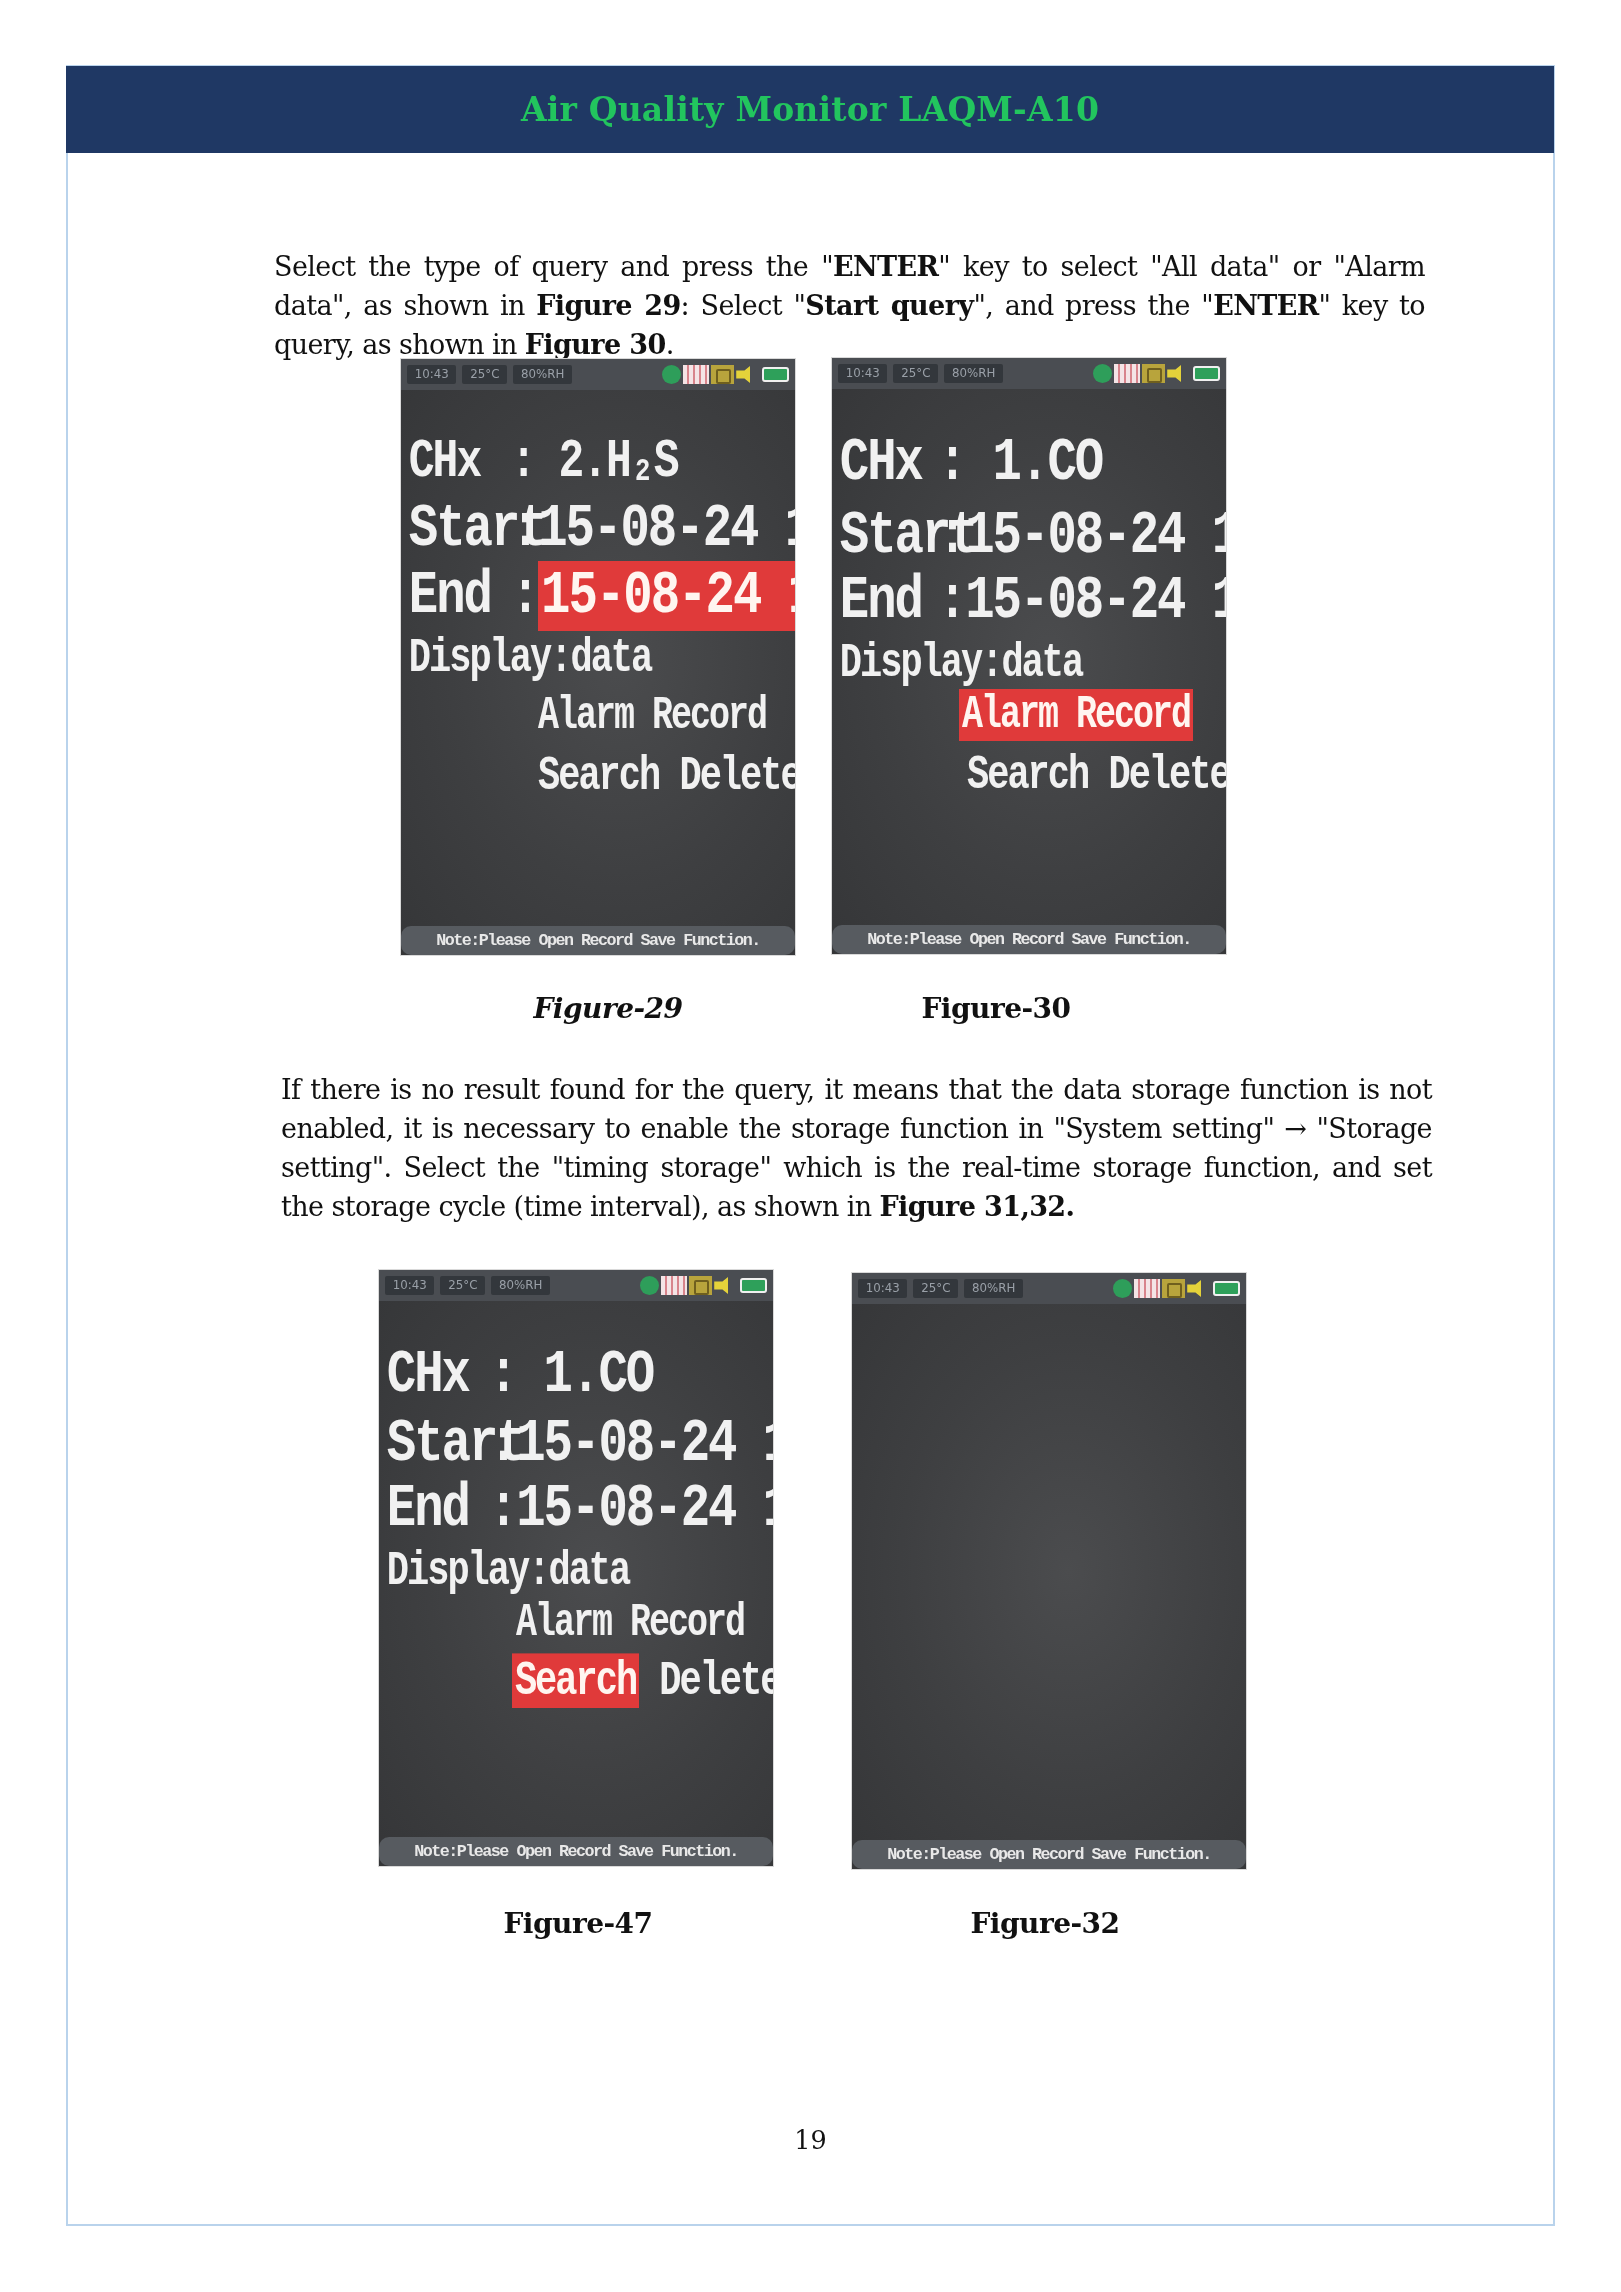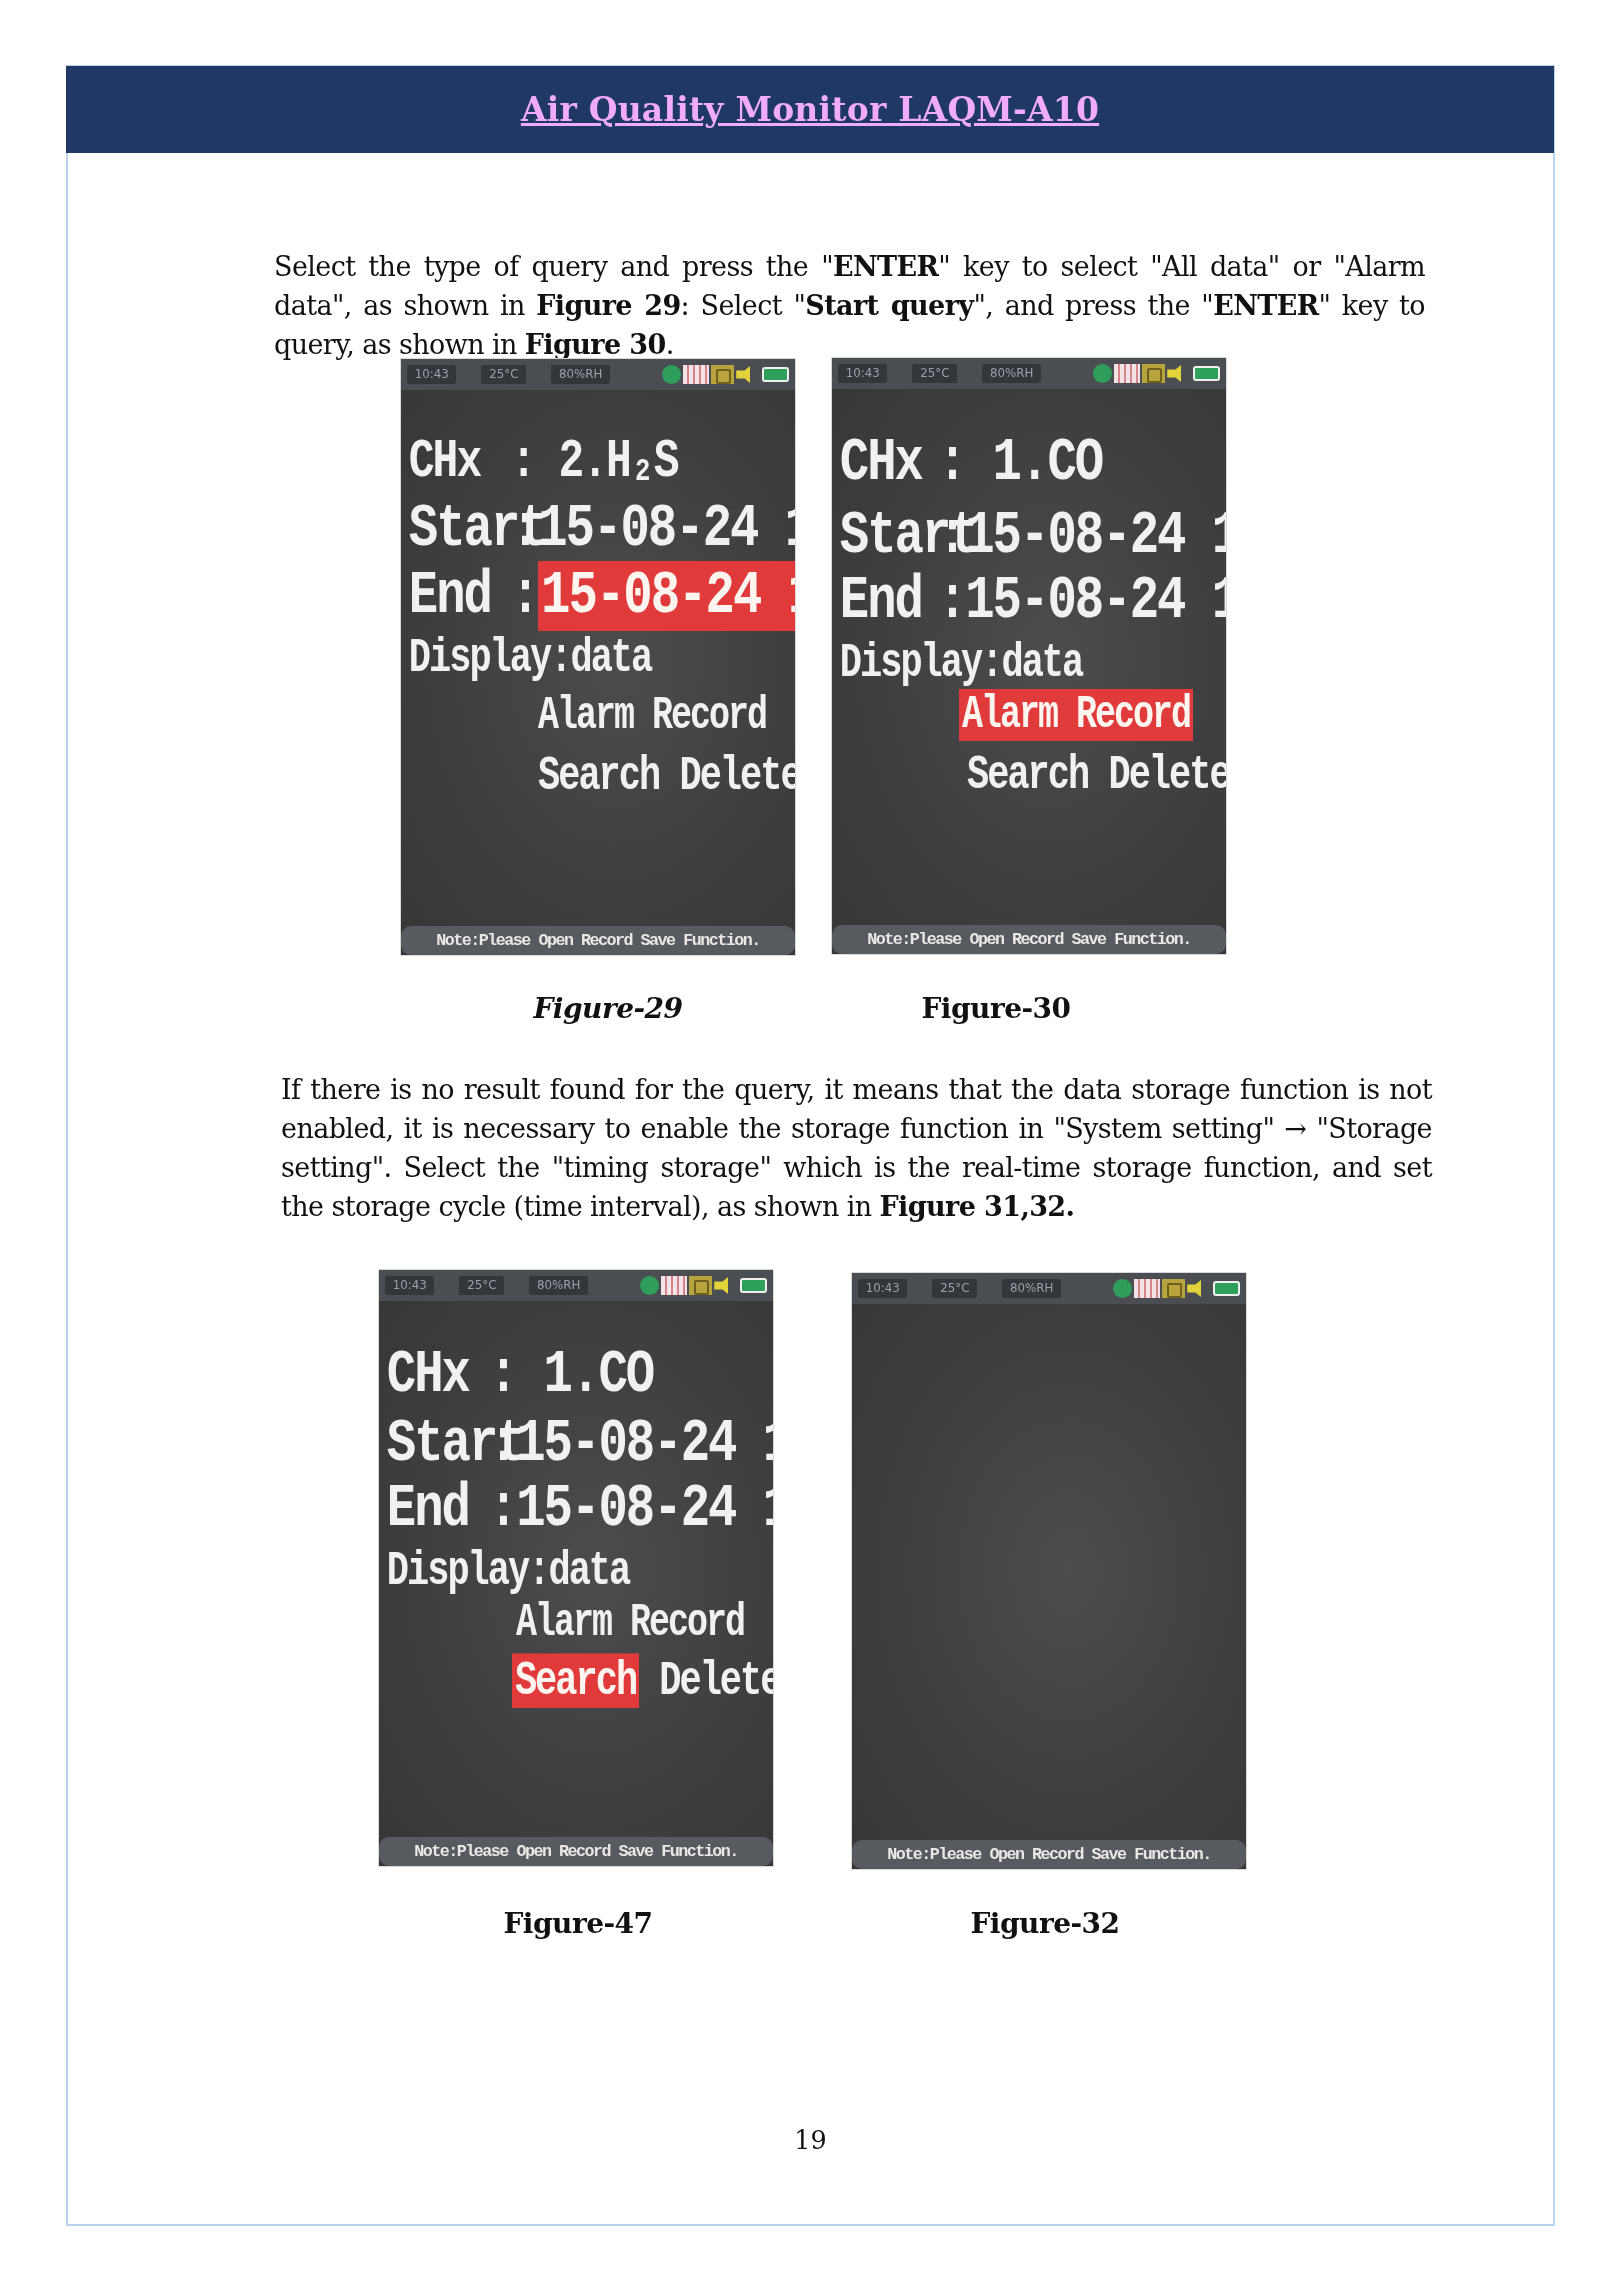--- a/index.html
+++ b/index.html
@@ -3,39 +3,39 @@
 <meta charset="utf-8">
 <style>
   html, body { margin: 0; padding: 0; background: #ffffff; }
   body { width: 1621px; height: 2293px; position: relative; overflow: hidden;
          font-family: "DejaVu Serif", "Liberation Serif", serif; color: #111; }
 
   .page-frame { position: absolute; left: 66px; top: 65px; width: 1489px; height: 2161px;
                 border: 2px solid #b9d3ec; box-sizing: border-box; }
   .header-bar { position: absolute; left: 66px; top: 66px; width: 1488px; height: 87px;
                 background: #1f3864; display: flex; align-items: center; justify-content: center; }
-  .header-title { color: #f0abfc; font-family: "DejaVu Serif", serif; font-weight: bold;
-                  font-size: 33px; letter-spacing: 0.2px; text-decoration: underline; }
+  .header-title { color: #22c55e; font-family: "DejaVu Serif", serif; font-weight: bold;
+                  font-size: 33px; letter-spacing: 0.2px; }
 
   .para { position: absolute; font-size: 27px; line-height: 39px; text-align: justify;
           text-align-last: left; color: #111; font-family: "DejaVu Serif", serif; letter-spacing: -0.6px; }
   .para b { font-weight: bold; }
   #para1 { left: 274px; top: 235px; width: 1151px; margin-top: 12px; }
   #para2 { left: 281px; top: 1070px; width: 1151px; }
 
   .caption { position: absolute; font-weight: bold; font-size: 28px; font-family: "DejaVu Serif", serif;
              color: #111; text-align: center; width: 294px; letter-spacing: -0.5px; }
 
   
   .screen { position: absolute; width: 396px; height: 598px; box-sizing: border-box;
             background: radial-gradient(ellipse at 55% 50%, #4b4c4e 0%, #3e3f41 55%, #353638 100%);
             border: 1px solid #d9d9d9; overflow: hidden;
             font-family: "Liberation Mono", "DejaVu Sans Mono", monospace; color: #f1f1f1; }
   .status-bar { position: absolute; left: 0; top: 0; right: 0; height: 31px; background: #4a4d52;
-                display: flex; align-items: center; padding: 0 5.9px; box-sizing: border-box; gap: 25px; }
+                display: flex; align-items: center; padding: 0 5.9px; box-sizing: border-box; gap: 6px; }
   .status-chip { background: #33373c; color: #9aa0a8; font-family: "DejaVu Sans", sans-serif;
                  font-size: 11.8px; height: 19.6px; line-height: 19.6px; padding: 0 7.8px; border-radius: 2px; }
   .status-icons { margin-left: auto; display: flex; align-items: center; gap: 2px; }
   .ico { display: inline-block; height: 19.6px; }
   .ico-leaf { width: 19.6px; border-radius: 50%; background: #2e9e5a; }
   .ico-vib { width: 25.5px; background: repeating-linear-gradient(90deg, #f4e4e6 0 3.9px, #d8848c 3.9px 5.9px); }
   .ico-sensor { width: 23.5px; background: #b8a43c; position: relative; }
   .ico-sensor::after { content: ""; position: absolute; left: 4.9px; top: 3.9px; width: 11.8px; height: 11.8px;
                        border: 2px solid #6f5f1e; border-radius: 2px; }
   .ico-sound { width: 23.5px; background: linear-gradient(90deg, #e4d23a 0 60%, transparent 60%);

